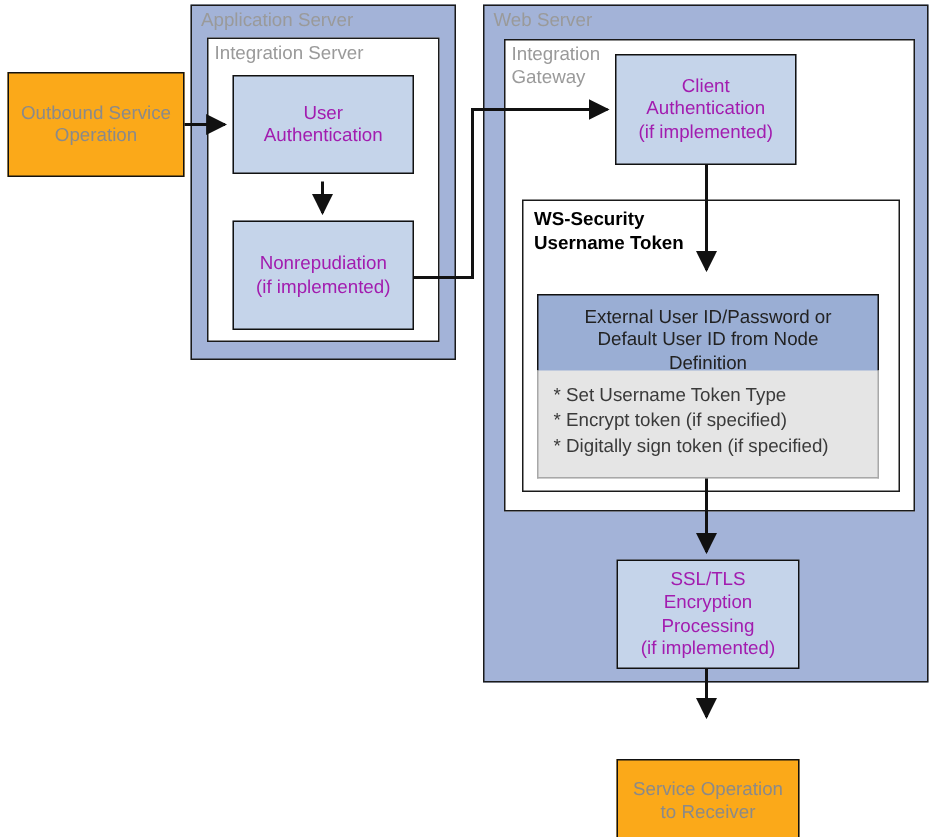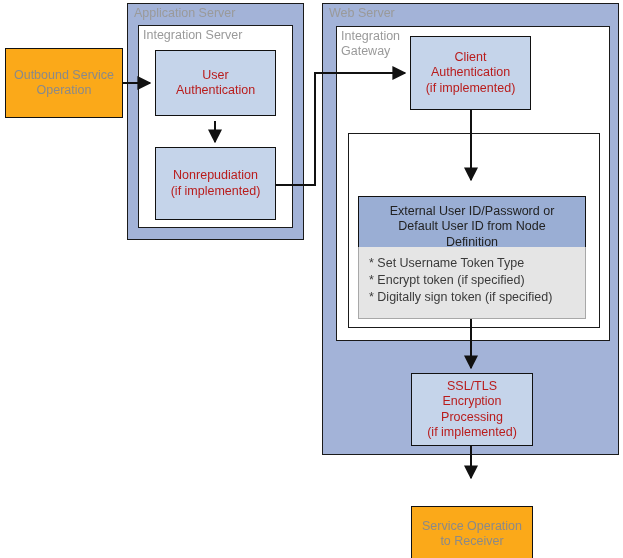--- a/index.html
+++ b/index.html
@@ -42,21 +42,21 @@
     display: flex;
     align-items: center;
     justify-content: center;
     text-align: center;
     font-size: 12.5px;
     line-height: 15.5px;
     white-space: pre-line;
   }
   .node-blue {
     background: #c5d4ea;
-    color: #b91c1c;
+    color: #a21caf;
   }
   .node-orange {
     background: #fba919;
     color: #8a8a8a;
   }
   .node-darkblue {
     background: #9aaed4;
     color: #222222;
     border: 1.5px solid #111111;
   }
@@ -112,20 +112,22 @@
 
   <div class="panel" style="left:336px; top:26px; width:274px; height:315px;"></div>
   <div class="zone-label" style="left:341px; top:29px; width:80px;">Integration
 Gateway</div>
 
   <div class="node node-blue" style="left:410px; top:36px; width:121px; height:74px;">Client
 Authentication
 (if implemented)</div>
 
   <div class="panel" style="left:348px; top:133px; width:252px; height:195px;"></div>
+  <div class="ws-title" style="left:356px; top:139px; width:220px;">WS-Security
+Username Token</div>
 
   <div class="node node-darkblue" style="left:358px; top:196px; width:228px; height:62px;">External User ID/Password or
 Default User ID from Node
 Definition</div>
 
   <div class="bullet-box" style="left:358px; top:247px; width:228px; height:72px;">* Set Username Token Type
 * Encrypt token (if specified)
 * Digitally sign token (if specified)</div>
 
   <div class="node node-blue" style="left:411px; top:373px; width:122px; height:73px;">SSL/TLS

